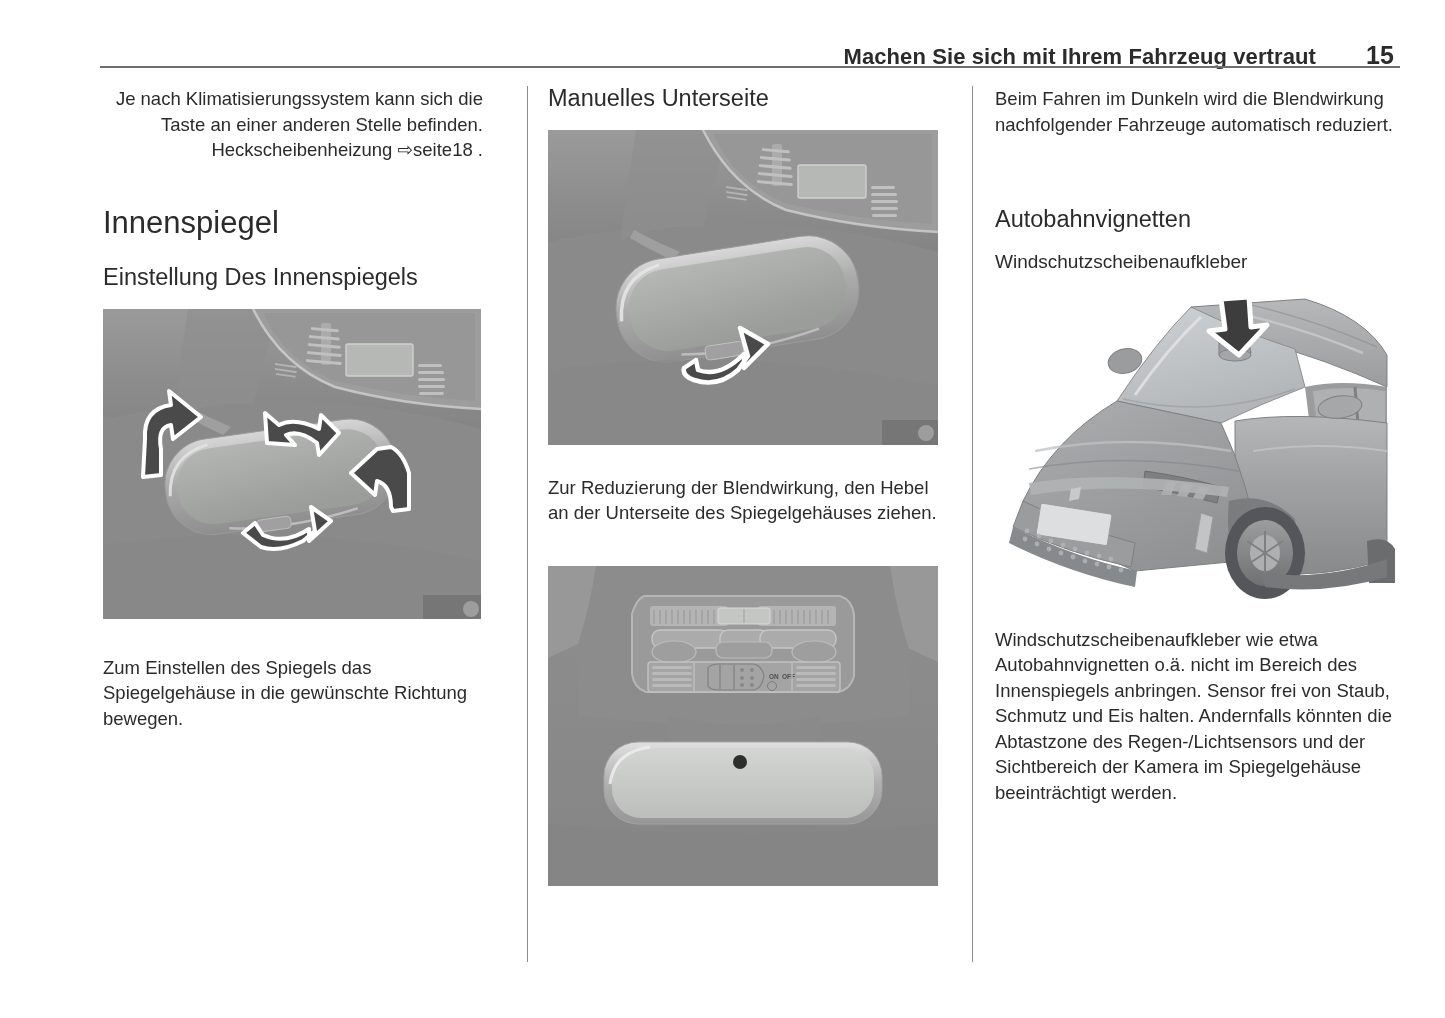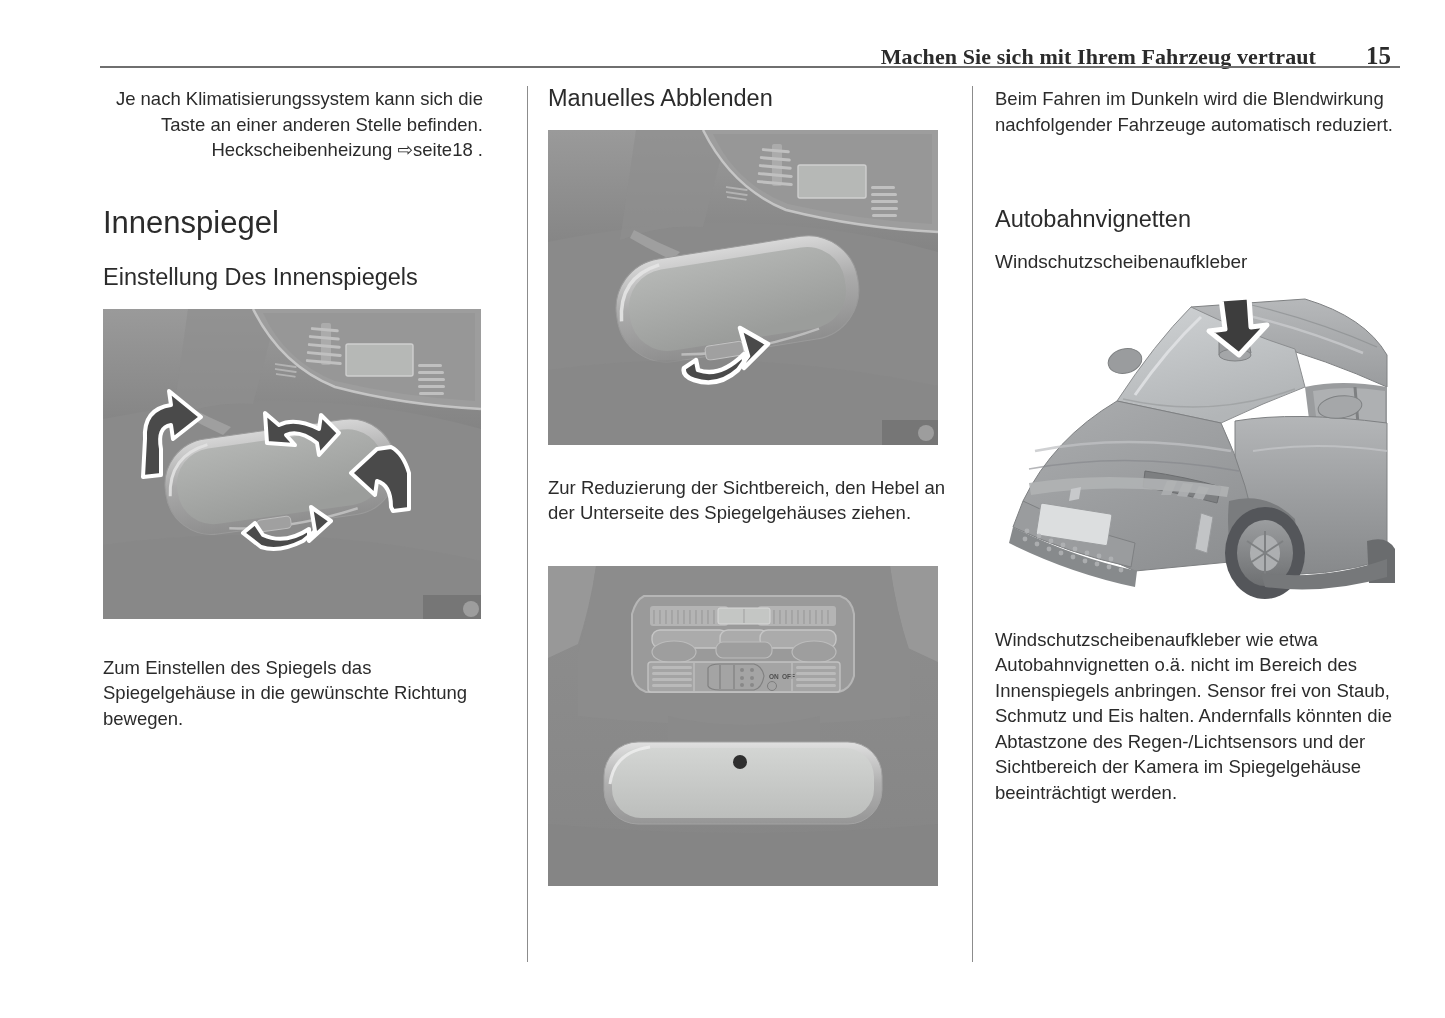--- a/index.html
+++ b/index.html
@@ -19,21 +19,20 @@
 
   
   .header {
     position: absolute;
     left: 100px; top: 36px;
     width: 1300px;
     height: 32px;
     display: flex;
     align-items: flex-end;
     justify-content: flex-end;
-    font-family: Liberation Serif, serif;
   }
   .header-title {
     font-size: 22px;
     font-weight: bold;
     letter-spacing: 0.1px;
     color: #2b2b2b;
     line-height: 1;
   }
   .header-pageno {
     font-size: 25px;
@@ -230,21 +229,21 @@
       </svg>
     </div>
 
     <div class="sp-36"></div>
 
     <p class="body">Zum Einstellen des Spiegels das Spiegelgehäuse in die gewünschte Richtung bewegen.</p>
   </div>
 
   <div class="col col-2">
 
-    <h2 class="section">Manuelles Abblenden</h2>
+    <h2 class="section">Manuelles Unterseite</h2>
 
     <div class="sp-18"></div>
 
     <div class="fig" style="width:390px;height:315px;">
       <svg width="390" height="315" viewBox="0 0 390 315">
         <defs>
           <linearGradient id="g2roof" x1="0" y1="0" x2="0" y2="1">
             <stop offset="0" stop-color="#9a9a9a"></stop>
             <stop offset="1" stop-color="#848484"></stop>
           </linearGradient>
@@ -302,21 +301,21 @@
         <circle cx="378" cy="303" r="8" fill="#9d9d9d"></circle>
 
         <g>
           <path d="M148 230 L136 238 Q134 246 146 250 Q170 258 190 240 L200 226 L192 198 L220 214 L196 238 L196 224 Q172 248 150 240 Z" fill="#4a4a4a" stroke="#ffffff" stroke-width="4.5" stroke-linejoin="round"></path>
         </g>
       </svg>
     </div>
 
     <div class="sp-30"></div>
 
-    <p class="body">Zur Reduzierung der Sichtbereich, den Hebel an der Unterseite des Spiegelgehäuses ziehen.</p>
+    <p class="body">Zur Reduzierung der Blendwirkung, den Hebel an der Unterseite des Spiegelgehäuses ziehen.</p>
 
     <div class="sp-22"></div>
 
 
     <div class="sp-18"></div>
 
     <div class="fig" style="width:390px;height:320px;">
       <svg width="390" height="320" viewBox="0 0 390 320">
         <defs>
           <linearGradient id="g3bg" x1="0" y1="0" x2="0" y2="1">

